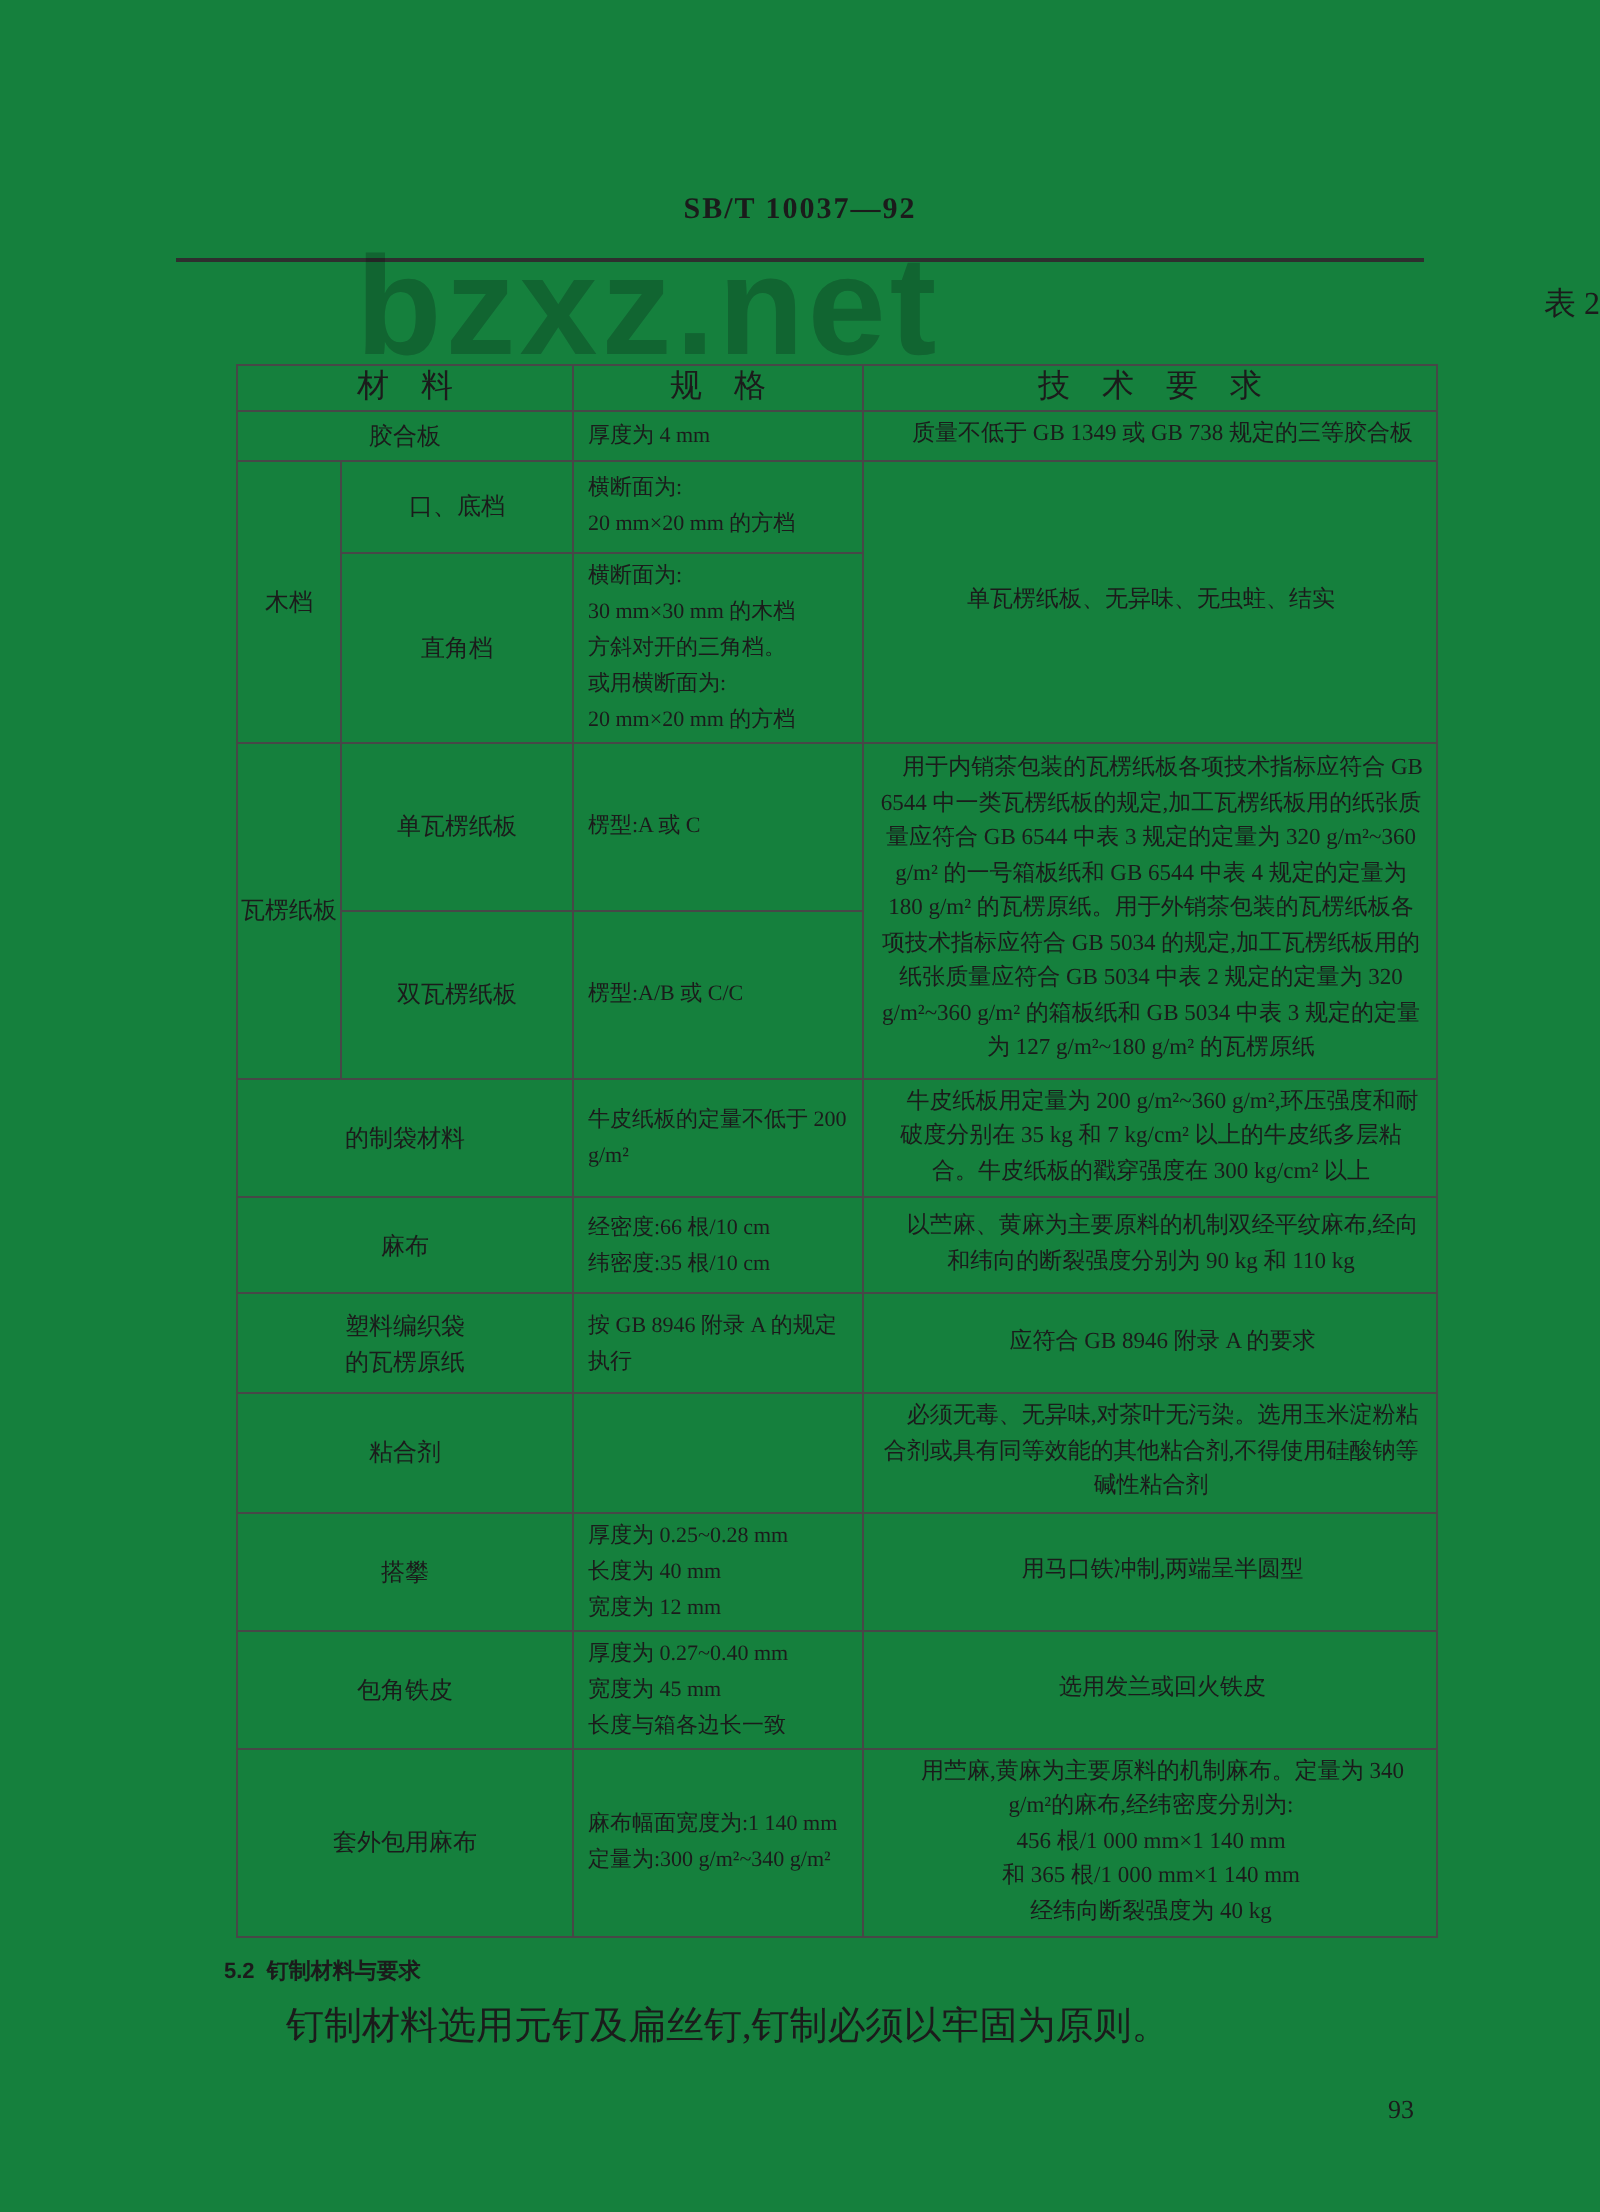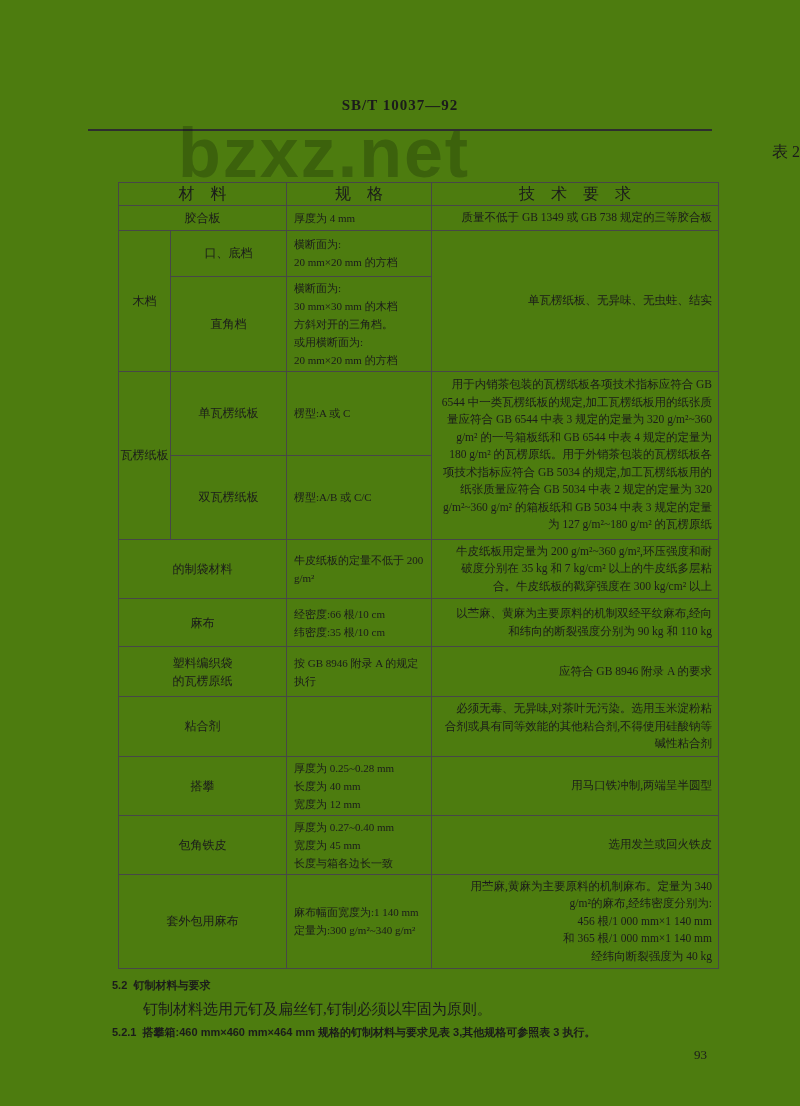--- a/index.html
+++ b/index.html
@@ -4,21 +4,21 @@
 <style>
   * { margin:0; padding:0; box-sizing:border-box; }
   html,body { width:800px; height:1106px; }
   body {
     position:relative;
     background:#ffffff;
     overflow:hidden;
     font-family:"Liberation Serif","DejaVu Serif",serif;
     color:#1b1b1b;
   }
-  .page { position:absolute; inset:0; background:#4d7c0f; }
+  .page { position:absolute; inset:0; background:#15803d; }
 
   .doc-number {
     margin-top:97px; text-align:center;
     font-size:15px; font-weight:bold; letter-spacing:1px;
     white-space:pre;
   }
   .header-rule {
     margin:15px auto 0 auto; width:624px; height:2px;
     background:#2e2e2e;
   }
@@ -48,33 +48,33 @@
     font-weight:normal; text-align:center; font-size:16px; white-space:pre;
   }
   td.mat { text-align:center; white-space:pre-wrap; padding:2px 1px; }
   td.spec {
     text-align:left; white-space:pre-wrap;
     font-size:11px; line-height:18px;
     padding:2px 3px 2px 7px;
     margin-left:10px;
   }
   td.tech {
-    text-align:right; white-space:pre-wrap;
+    text-align:center; white-space:pre-wrap;
     font-size:11.5px; line-height:17.5px;
     padding:3px 6px 3px 7px;
   }
   td.tech.para { text-indent:1em; }
 
   .sec { margin:9px 0 0 112px; width:614px; }
   .sec-title {
     font-weight:bold; font-size:11px; white-space:pre;
     font-family:"Liberation Sans","DejaVu Sans",sans-serif;
   }
   .sec-body {
-    margin:7px 0 6px 31px; font-size:15px; white-space:pre;
+    margin:7px 0 6px 31px; font-size:19px; white-space:pre;
   }
   .page-number {
     position:absolute; top:1047px; left:694px; font-size:13px;
   }
 </style>
 </head>
 <body>
 
 <div class="page">
 
@@ -181,18 +181,17 @@
 456 根/1 000 mm×1 140 mm
 和 365 根/1 000 mm×1 140 mm
 经纬向断裂强度为 40 kg</td>
       </tr>
     </tbody>
   </table>
 
   <div class="sec">
     <div class="sec-title">5.2  钉制材料与要求</div>
     <div class="sec-body">钉制材料选用元钉及扁丝钉,钉制必须以牢固为原则。</div>
-    <div class="sec-title">5.2.1  搭攀箱:460 mm×460 mm×464 mm 规格的钉制材料与要求见表 3,其他规格可参照表 3 执行。</div>
   </div>
 
   <div class="page-number">93</div>
 
 </div>
 
 </body></html>

